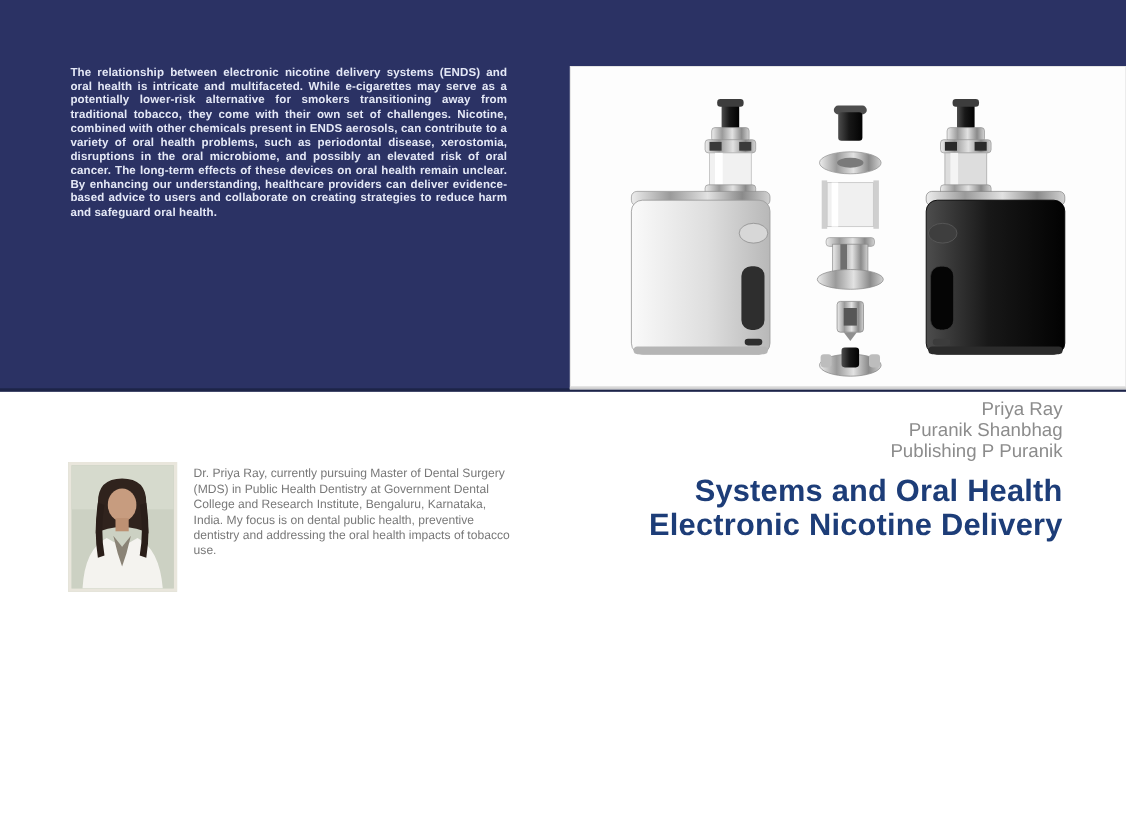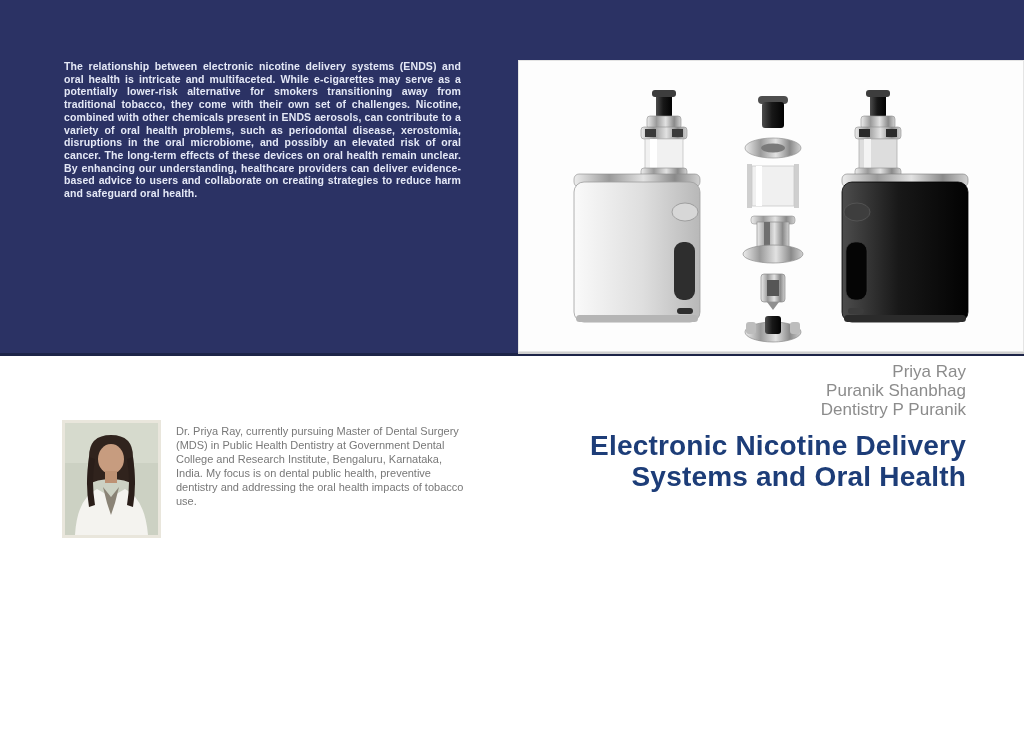--- a/index.html
+++ b/index.html
@@ -158,42 +158,42 @@
           <rect x="330" y="248" width="16" height="6" rx="3" fill="#3c3c3c"></rect>
           <rect x="326" y="255" width="122" height="7" rx="3.5" fill="#2b2b2b"></rect>
         </g>
       </svg>
     </div>
   </div>
 
   <div class="authors">
     <div>Priya Ray</div>
     <div>Puranik Shanbhag</div>
-    <div>Dentistry P Puranik</div>
+    <div>Publishing P Puranik</div>
   </div>
 
   <div class="photo-frame">
     <svg viewBox="0 0 93 112" width="93" height="112">
       <rect x="0" y="0" width="93" height="112" fill="#ccd1c3"></rect>
       <rect x="0" y="0" width="93" height="40" fill="#d6dacd"></rect>
       <path d="M24 34 Q24 12 46 12 Q68 12 68 34 L70 62 Q60 56 46 56 Q32 56 22 62 Z" fill="#30231d"></path>
       <ellipse cx="46" cy="36" rx="13" ry="15" fill="#c79c7f"></ellipse>
       <rect x="40" y="48" width="12" height="12" fill="#bd9173"></rect>
       <path d="M10 112 Q12 76 32 66 L46 74 L60 66 Q80 76 83 112 Z" fill="#f4f3ef"></path>
       <path d="M38 64 L46 74 L54 64 L50 80 L46 92 L42 80 Z" fill="#8a8376"></path>
       <path d="M24 34 Q20 60 24 84 L30 82 Q26 58 30 36 Z" fill="#2a1e19"></path>
       <path d="M68 34 Q72 60 68 84 L62 82 Q66 58 62 36 Z" fill="#2a1e19"></path>
     </svg>
   </div>
 
   <div class="bio">Dr. Priya Ray, currently pursuing Master of Dental Surgery (MDS) in Public Health Dentistry at Government Dental College and Research Institute, Bengaluru, Karnataka, India. My focus is on dental public health, preventive dentistry and addressing the oral health impacts of tobacco use.</div>
 
   <div class="title-block">
+    <div class="title-line">Systems and Oral Health</div>
     <div class="title-line">Electronic Nicotine Delivery</div>
-    <div class="title-line">Systems and Oral Health</div>
   </div>
 
   <div class="barcode">
     <svg viewBox="0 0 176 80" width="176" height="80">
       <g fill="#1a1a1a">
         <rect x="4" y="0" width="3" height="80"></rect>
           <rect x="9" y="0" width="2" height="80"></rect>
         <rect x="14" y="0" width="5" height="74"></rect>
           <rect x="22" y="0" width="2" height="74"></rect>
         <rect x="27" y="0" width="3" height="74"></rect>

